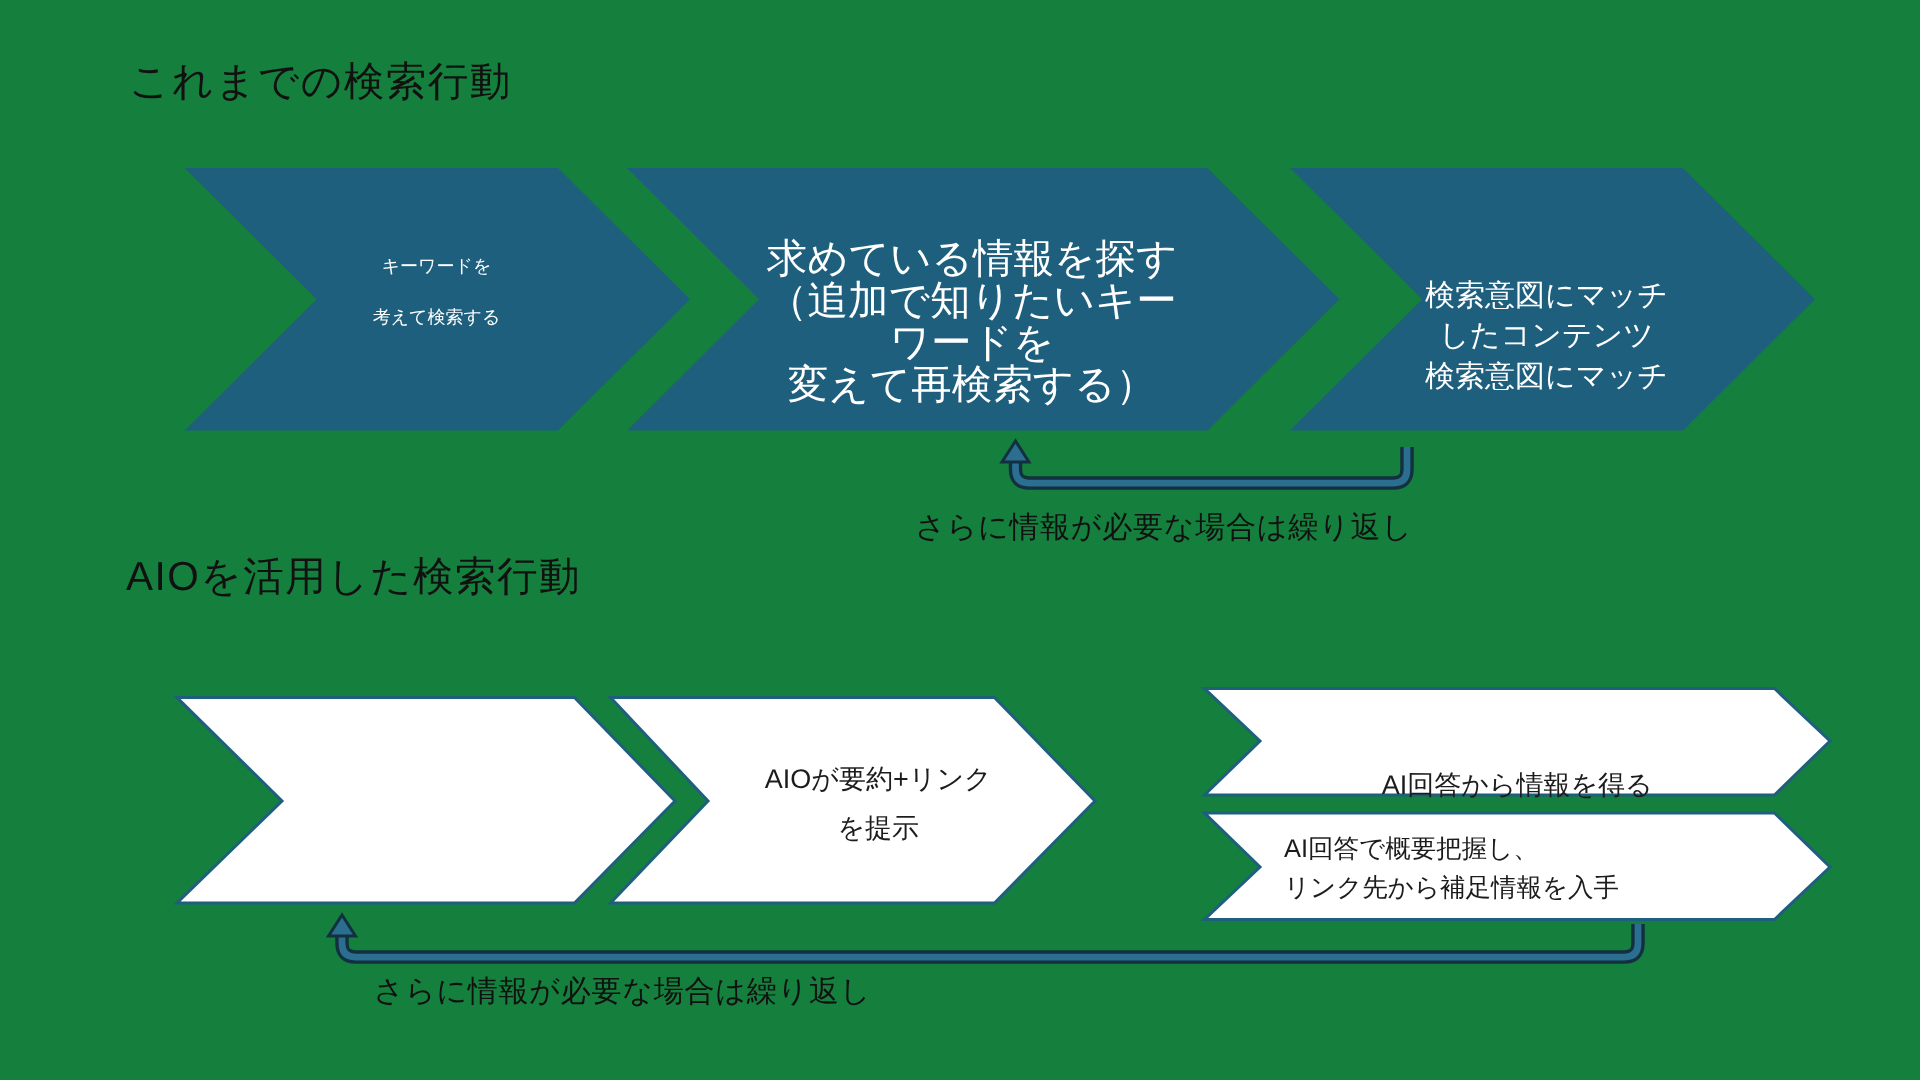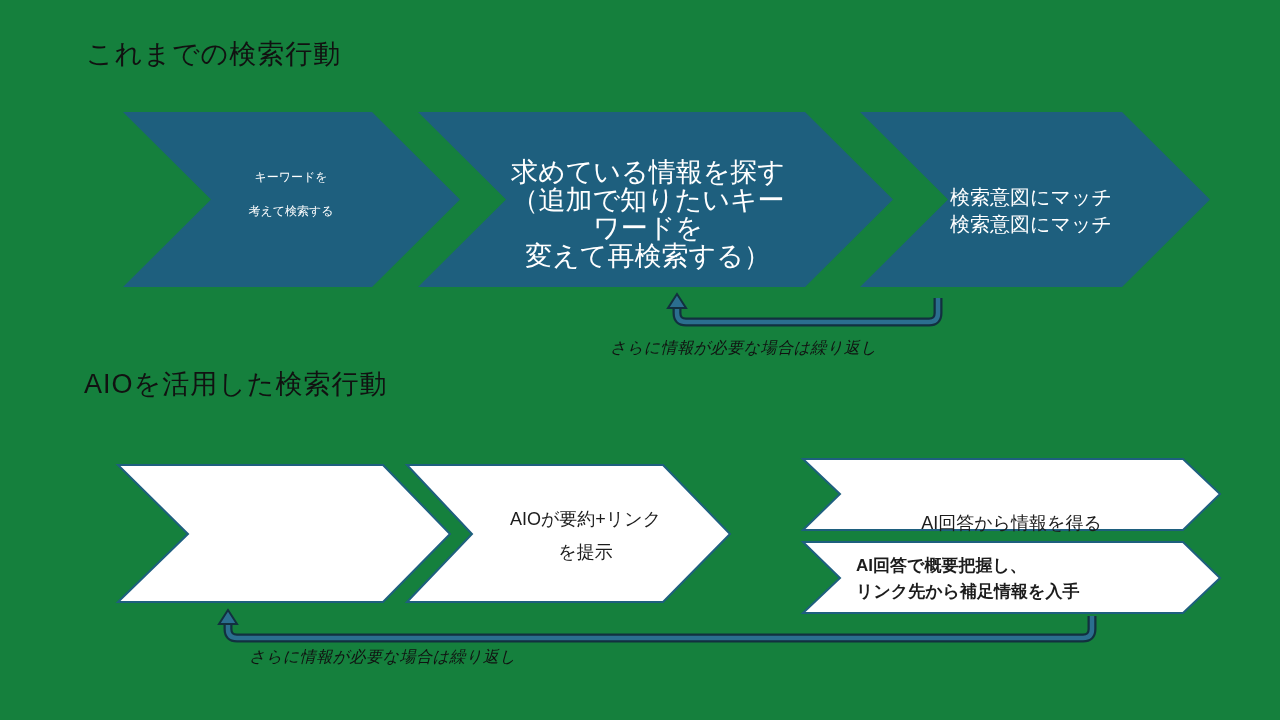--- a/index.html
+++ b/index.html
@@ -8,21 +8,21 @@
     font-family:"Liberation Sans","DejaVu Sans",sans-serif;
   }
   .abs{position:absolute;}
   .title{
     font-size:27px;color:#111111;letter-spacing:1px;white-space:nowrap;
   }
   .chev-text{text-align:center;}
   .chev-text .line{display:block;}
   .light{color:#ffffff;}
   .dark{color:#1c1c1c;}
-  .loop-note{font-size:16px;color:#111111;white-space:nowrap;letter-spacing:0.5px;font-style:italic;}
+  .loop-note{font-size:20px;color:#111111;white-space:nowrap;letter-spacing:0.5px;}
   svg{position:absolute;left:0;top:0;}
   .chev-solid{fill:#1E5F7E;}
   .chev-outline{fill:#ffffff;stroke:#1E5F7E;stroke-width:2;}
   .arrow-under{fill:none;stroke:#12303F;stroke-width:9;stroke-linecap:butt;}
   .arrow-over{fill:none;stroke:#2B6E8F;stroke-width:4.5;stroke-linecap:butt;}
   .arrow-head{fill:#2B6E8F;stroke:#12303F;stroke-width:2;stroke-linejoin:miter;}
 </style>
 </head>
 <body>
 
@@ -56,37 +56,38 @@
   </div>
 
   <div class="abs chev-text light" style="left:498px;top:158px;width:300px;font-size:27px;line-height:28px;">
     <span class="line">求めている情報を探す</span>
     <span class="line">（追加で知りたいキーワードを</span>
     <span class="line">変えて再検索する）</span>
   </div>
 
   <div class="abs chev-text light" style="left:881px;top:159px;width:300px;font-size:20px;line-height:27px;margin-top:25px;">
     <span class="line">検索意図にマッチ</span>
+    <span class="line">したコンテンツ</span>
     <span class="line">検索意図にマッチ</span>
   </div>
 
   <div class="abs loop-note" style="left:610px;top:338px;">さらに情報が必要な場合は繰り返し</div>
 
   <div class="abs title" style="left:84px;top:366px;">AIOを活用した検索行動</div>
 
 
   <div class="abs chev-text dark" style="left:457px;top:503px;width:257px;font-size:18px;line-height:33px;">
     <span class="line">AIOが要約+リンク</span>
     <span class="line">を提示</span>
   </div>
 
   <div class="abs chev-text dark" style="left:840px;top:483px;width:343px;font-size:18px;line-height:24px;margin-top:28px;">
     <span class="line">AI回答から情報を得る</span>
   </div>
 
-  <div class="abs chev-text dark" style="left:856px;top:553px;width:330px;font-size:17px;line-height:26px;text-align:left;font-weight:bold;">
+  <div class="abs chev-text dark" style="left:856px;top:553px;width:330px;font-size:17px;line-height:26px;text-align:left;">
     <span class="line">AI回答で概要把握し、</span>
     <span class="line">リンク先から補足情報を入手</span>
   </div>
 
   <div class="abs loop-note" style="left:249px;top:647px;">さらに情報が必要な場合は繰り返し</div>
 
 </div>
 
 </body></html>

